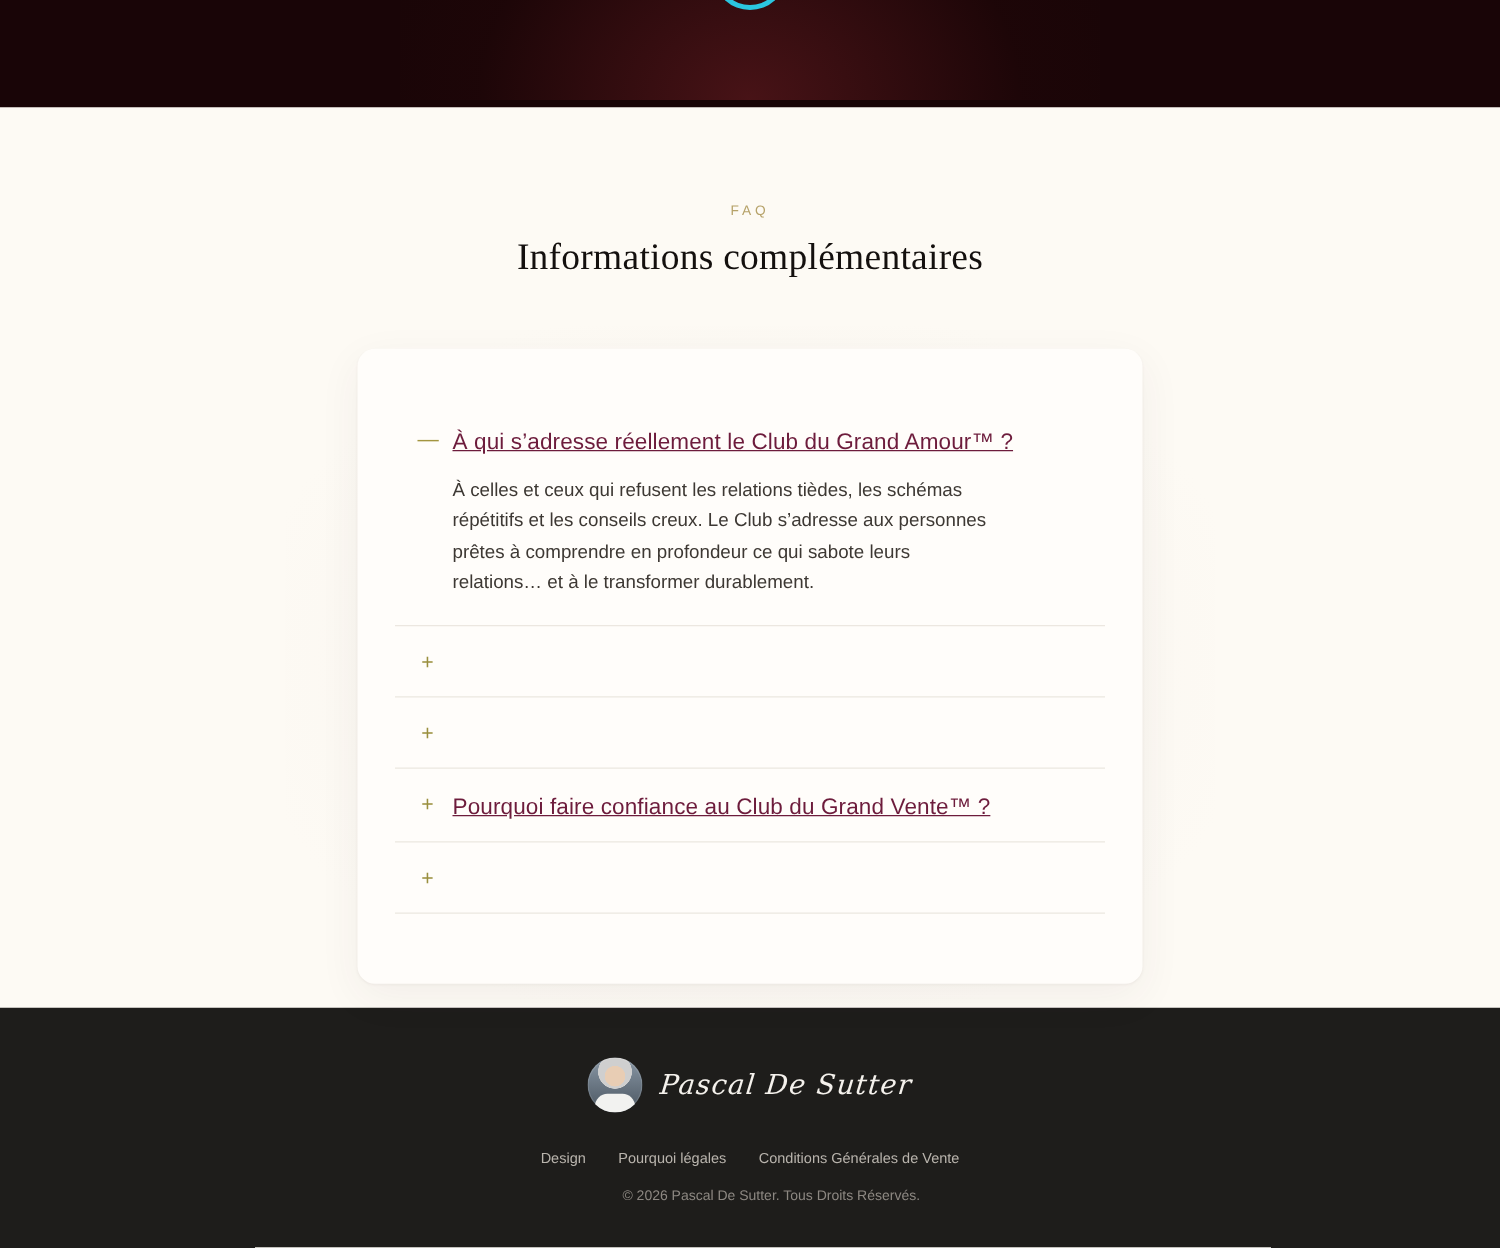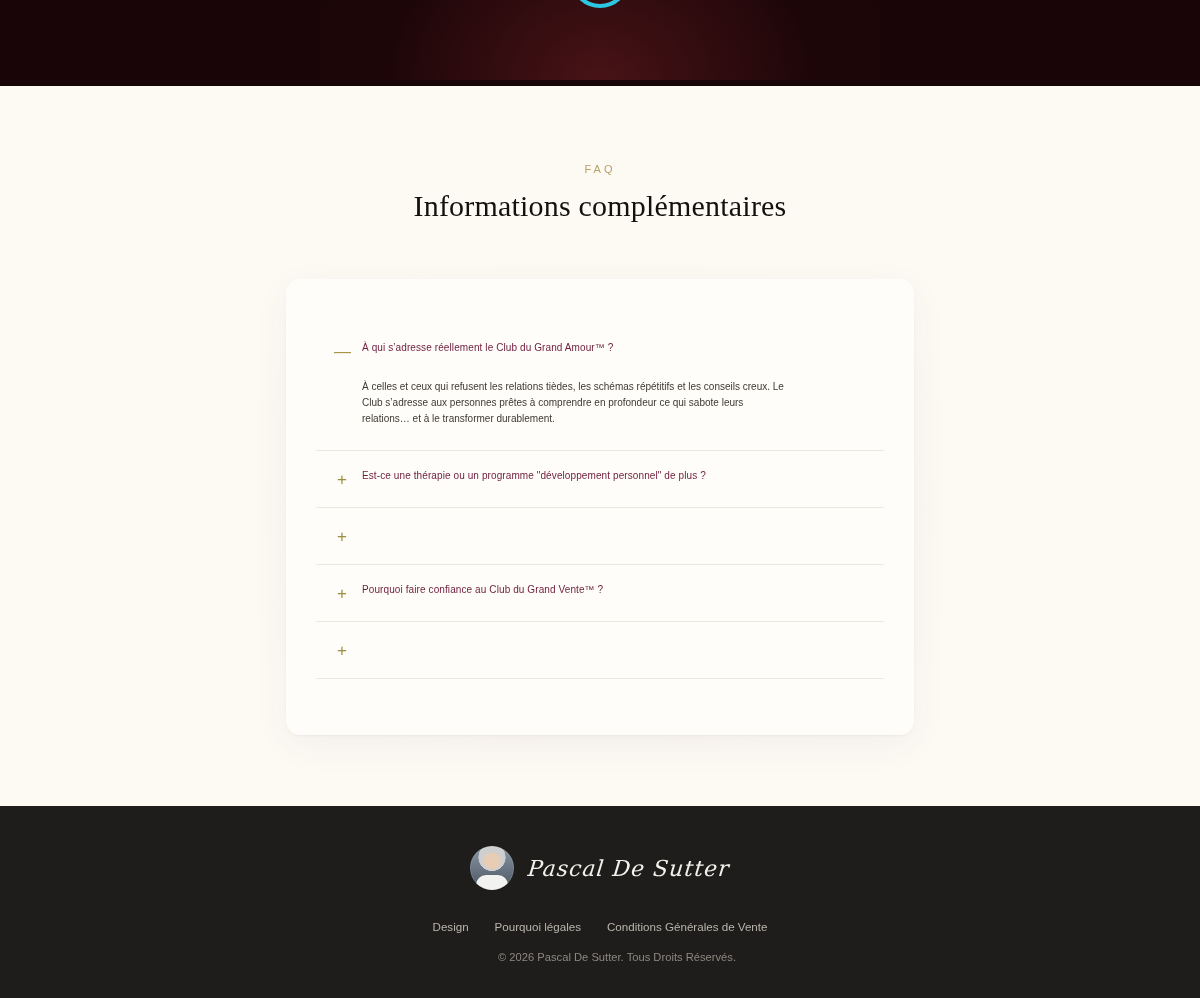--- a/index.html
+++ b/index.html
@@ -111,32 +111,33 @@
     height: 22px;
     position: relative;
     color: #9a8f3e;
     font-size: 17px;
     line-height: 22px;
     text-align: center;
     user-select: none;
   }
   .faq-icon.minus { color: #a3953f; }
   .faq-q {
-    font-size: 10px;
+    font-size: 18px;
     line-height: 1.28;
     color: #6d1c3c;
     letter-spacing: 0.1px;
     padding-top: 1px;
     max-width: 520px;
+    text-decoration: underline;
   }
   .faq-item.open .faq-q { color: #6d1c3c; }
   .faq-answer {
     display: none;
     padding: 0 24px 22px 46px;
-    font-size: 10px;
+    font-size: 15px;
     line-height: 1.62;
     color: #3d3833;
     max-width: 500px;
   }
   .faq-item.open .faq-answer { display: block; }
 
   
   .footer {
     background: #1e1d1b;
     padding: 40px 0 30px 0;
@@ -216,21 +217,20 @@
           <div class="faq-row">
             <span class="faq-icon minus">—</span>
             <span class="faq-q">À qui s’adresse réellement le Club du Grand Amour™ ?</span>
           </div>
           <div class="faq-answer">À celles et ceux qui refusent les relations tièdes, les schémas répétitifs et les conseils creux. Le Club s’adresse aux personnes prêtes à comprendre en profondeur ce qui sabote leurs relations… et à le transformer durablement.</div>
         </div>
 
         <div class="faq-item">
           <div class="faq-row">
             <span class="faq-icon">+</span>
-            <span class="faq-q">Est-ce une thérapie ou un programme "développement personnel" de plus ?</span>
           </div>
 
         </div>
 
         <div class="faq-item">
           <div class="faq-row">
             <span class="faq-icon">+</span>
           </div>
 
         </div>

